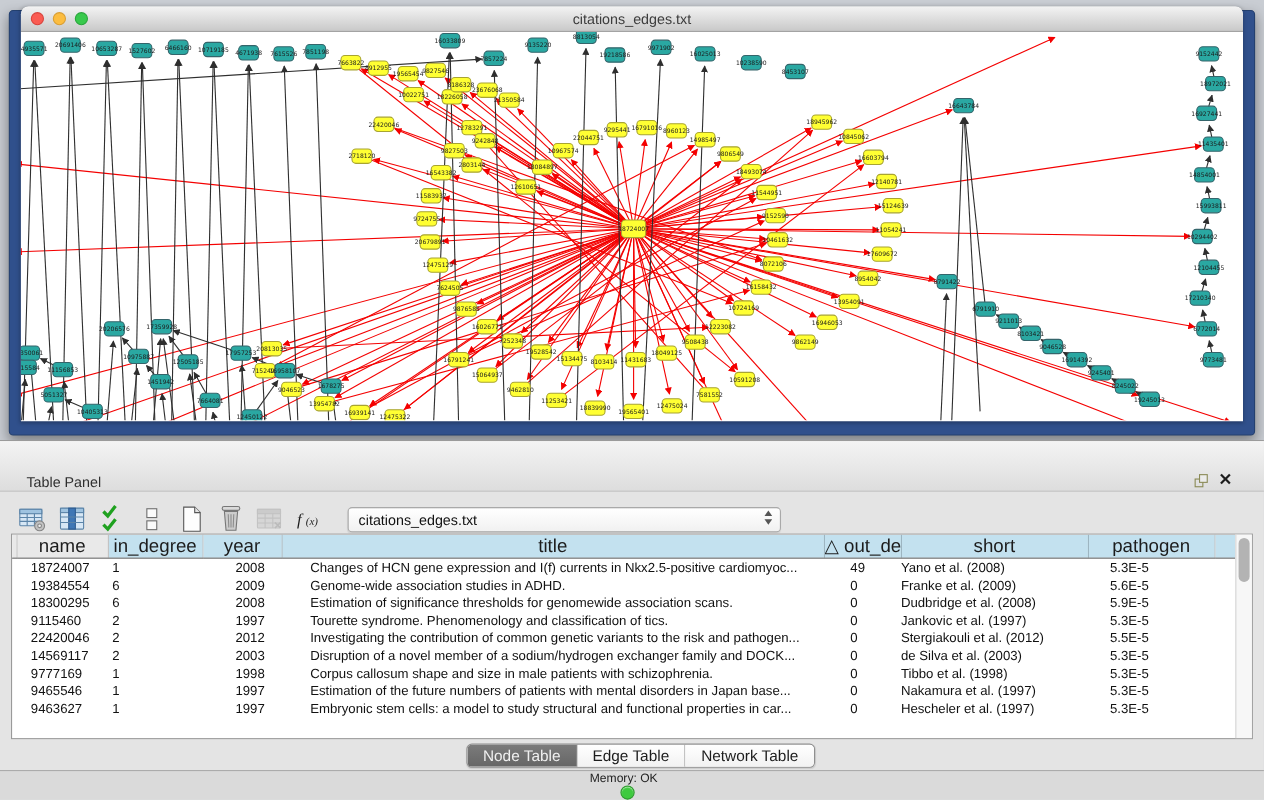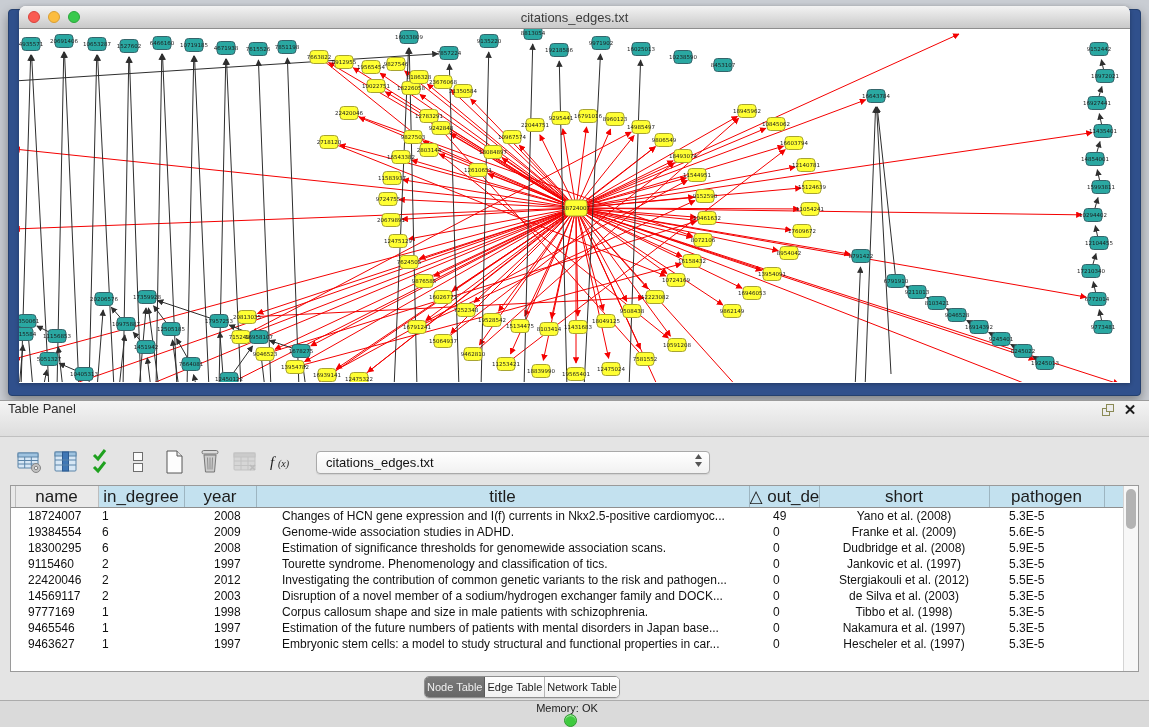--- a/index.html
+++ b/index.html
@@ -25,22 +25,22 @@
   .canvas { position:relative; width:1111px; height:353px; background:#ffffff; }
   .canvas svg { position:absolute; left:0; top:0; }
   .gnode rect { stroke-width:1; }
   .gnode text { font-size:5.5px; fill:#1c1c1c; font-family:"DejaVu Sans", sans-serif; }
   line.rede { stroke:#f40000; stroke-width:1; }
   line.blke { stroke:#2e2e2e; stroke-width:1; }
 
   
   #table-panel { position:absolute; left:0; top:400px; width:1149px; height:327px;
     background:#e4e4e4; border-top:1px solid #9b9b9b; }
-  .panel-header { height:36px; background:linear-gradient(#f4f4f4,#dddddd);
-    border-bottom:1px solid #c0c0c0; display:flex; align-items:flex-start; padding:0 8px;
+  .panel-header { height:46px; background:linear-gradient(#f4f4f4,#dddddd);
+    border-bottom:1px solid #c0c0c0; display:flex; align-items:flex-end; padding:0 24px;
     font-size:13px; color:#2e2e2e; }
   .panel-header .spacer { flex:1; }
   .ph-btn { width:22px; height:18px; display:flex; align-items:center; justify-content:center;
     background:none; border:none; cursor:default; }
   .close-x { font-size:15px; font-weight:bold; color:#1d1d1d; line-height:14px; }
 
   .toolbar { height:50px; display:flex; align-items:center; padding-left:14px; }
   .tb-btn { width:32px; height:32px; margin-right:4px; background:none; border:none;
     display:flex; align-items:center; justify-content:center; }
   .tb-btn.disabled { opacity:.45; }
@@ -58,30 +58,30 @@
     text-align:center; overflow:hidden; white-space:nowrap; }
   th.gutter, th.c-name { background:#e9e9e9; border-right-color:#bdbdbd; }
   th.c-fill { border-right:none; }
   td { height:16px; font-size:12px; color:#111; white-space:nowrap; overflow:hidden;
     padding:0; }
   td.c-name { padding-left:13px; }
   td.c-indeg { padding-left:4px; }
   td.c-year { padding-left:30px; }
   td.c-title { padding-left:26px; }
   td.c-out { padding-left:24px; }
-  td.c-short { text-align:center; }
+  td.c-short { }
   td.c-pr { padding-left:20px; }
   .vscroll { width:15px; background:#f7f7f7; border-left:1px solid #d4d4d4; position:relative; }
   .vthumb { position:absolute; left:2px; top:3px; width:10px; height:40px;
     background:#b3b3b3; border-radius:6px; }
 
   .tabs { position:absolute; left:424px; top:275px; height:22px; display:flex;
     border:1px solid #8f8f8f; border-radius:5px; overflow:hidden; background:#fdfdfd;
     box-shadow:0 1px 1px rgba(0,0,0,.1); }
-  .tab { padding:0 2px; font-size:11px; color:#1d1d1d; display:flex; align-items:center;
+  .tab { padding:0 14px; font-size:14px; color:#1d1d1d; display:flex; align-items:center;
     border-right:1px solid #b5b5b5; background:linear-gradient(#ffffff,#f2f2f2); }
   .tab:last-child { border-right:none; }
   .tab.active { background:linear-gradient(#7b7b7b,#666666); color:#f0f0f0;
     border-right:1px solid #5a5a5a; }
 
   .statusbar { position:absolute; left:0; bottom:0; width:1149px; height:27px;
     background:#dadada; border-top:1px solid #ababab; display:flex; align-items:center;
     justify-content:flex-end; padding-right:9px;flex-direction:column; }
   .mem-label { font-size:11px; color:#222; margin-right:6px; }
   .mem-dot { width:13px; height:13px; border-radius:50%; background:#3fca3f;

